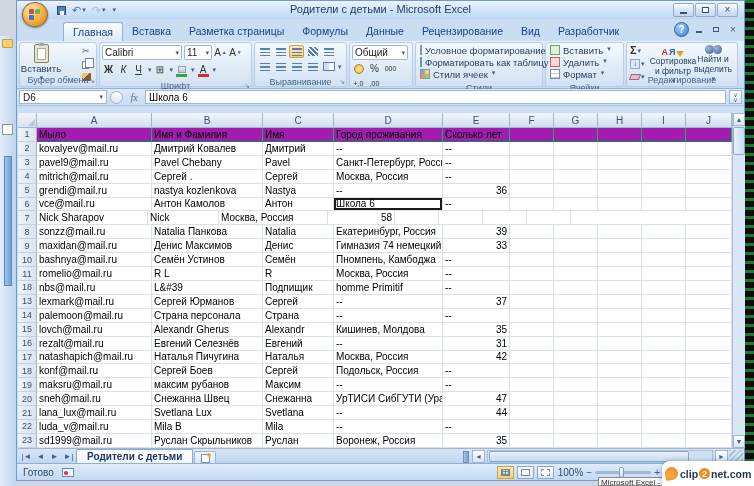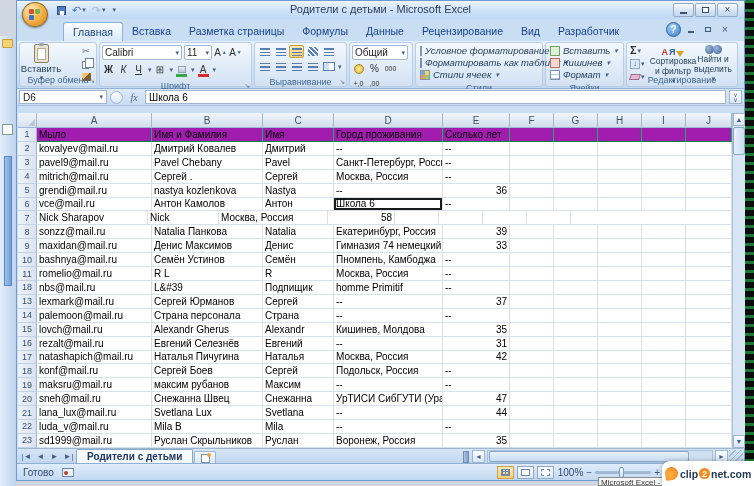--- a/index.html
+++ b/index.html
@@ -29,21 +29,21 @@
 .uglyph{font-size:11px;color:#3a6fc4;line-height:1;}
 .uglyph.dis{color:#a8b8cc;}
 .dd{font-size:7px;color:#44608a;margin-left:1px;}
 .title{position:absolute;left:0;right:0;top:2px;text-align:center;font-size:11px;color:#29405e;}
 .winbtns{position:absolute;right:6px;top:2px;display:flex;gap:1px;z-index:7;}
 .wb{width:21px;height:14px;border:1px solid #93a9c4;border-radius:2px;display:inline-flex;align-items:center;justify-content:center;
   background:linear-gradient(#fdfeff,#dce8f5 45%,#c3d6ec);font-size:10px;color:#32507a;line-height:1;}
 .minbar{width:7px;height:2px;background:#32507a;margin-top:6px;}
 .restbox{width:7px;height:6px;border:1px solid #32507a;background:#fff;}
 
-.tabrow{position:absolute;left:0;top:18px;right:8px;height:22px;}
+.tabrow{position:absolute;left:0;top:18px;right:0;height:22px;}
 .tabs{position:absolute;left:46px;bottom:0;display:flex;height:19px;}
 .rtab{padding:3px 9px 0;font-size:10.5px;color:#15428b;white-space:nowrap;}
 .rtab.on{background:linear-gradient(#fbfdff,#e8f1fb 60%,#dceafc);border:1px solid #8db2dd;border-bottom:none;border-radius:3px 3px 0 0;}
 .tr-right{position:absolute;right:4px;top:3px;display:flex;align-items:center;gap:3px;}
 .help{width:15px;height:15px;border-radius:50%;border:1px solid #2d5f9e;color:#fff;font-size:10px;font-weight:bold;
   background:radial-gradient(circle at 35% 30%,#9fd0f7,#3f7fd0);display:inline-flex;align-items:center;justify-content:center;}
 .wwb{width:14px;height:12px;display:inline-flex;align-items:center;justify-content:center;color:#3b5a82;font-size:10px;}
 .minbar2{width:6px;height:2px;background:#3b5a82;margin-top:5px;}
 .restbox2{width:6px;height:5px;border:1px solid #3b5a82;}
 
@@ -76,21 +76,21 @@
 .fillsq{width:8px;height:7px;background:linear-gradient(#e8eef5,#b9c6d6);border:1px solid #8fa3ba;display:inline-block;}
 .arow{display:flex;gap:1px;align-items:center;margin-bottom:2px;}
 .aico{width:15px;height:13px;border-radius:2px;display:inline-flex;align-items:center;justify-content:center;}
 .aico.on{background:linear-gradient(#fde9b8,#f8cf77);border:1px solid #c9a345;}
 .st{width:10px;height:8px;background:repeating-linear-gradient(180deg,#5a7fae 0 1.5px,transparent 1.5px 3.5px);}
 .diag{width:10px;height:9px;background:repeating-linear-gradient(45deg,#5a7fae 0 1.5px,transparent 1.5px 3.5px);}
 .mergei{width:12px;height:9px;border:1px solid #5a7fae;background:linear-gradient(90deg,#cfe0f2 50%,#fff 50%);}
 .nrow{display:flex;gap:3px;align-items:center;margin-bottom:2px;}
 .coin{width:10px;height:10px;border-radius:50%;background:radial-gradient(#ffe9a0,#e0b52f);border:1px solid #a8831d;display:inline-block;}
 .n000,.ndec{font-size:7px;letter-spacing:0;}
-.strow{display:flex;align-items:center;gap:3px;height:11px;font-size:9.5px;color:#1f3b57;margin:0 0 1px 2px;white-space:nowrap;font-style:italic;}
+.strow{display:flex;align-items:flex-start;gap:3px;height:11px;font-size:9.5px;color:#1f3b57;margin:0 0 1px 2px;white-space:nowrap;}
 .cfico{width:10px;height:10px;background:linear-gradient(135deg,#e25c3d 50%,#4f81bd 50%);border:1px solid #87959f;}
 .tblico{width:10px;height:10px;border:1px solid #7a90ad;background:linear-gradient(180deg,#4f81bd 0 3px,#fff 3px);}
 .csico{width:10px;height:10px;border:1px solid #87959f;background:conic-gradient(#f6d365 0 25%,#8fd17a 0 50%,#f2925c 0 75%,#7aa8e0 0);}
 .insico{width:10px;height:10px;background:#dff0d8;border:1px solid #71a563;}
 .delico{width:10px;height:10px;background:#f7d9d4;border:1px solid #bb6a5c;}
 .fmtico{width:10px;height:10px;border:1px solid #7a90ad;background:repeating-linear-gradient(0deg,#b9c9dd 0 1px,#fff 1px 4px);}
 .edit-left{position:absolute;left:3px;top:2px;display:flex;flex-direction:column;gap:2px;}
 .embtn{height:11px;font-size:10px;display:flex;align-items:center;color:#333;line-height:1;}
 .sigma{font-weight:bold;font-size:11px;}
 .fillarr{width:10px;height:10px;border:1px solid #8fa8c6;background:#dbe7f3;color:#2e5d9e;font-size:8px;display:inline-flex;align-items:center;justify-content:center;}
@@ -391,21 +391,21 @@
 
     <div class="grp w-cel">
       <div class="gbody">
         <div class="strow">
           <span class="insico"></span>
           <span>Вставить</span>
             <span class="dd">▾</span>
         </div>
         <div class="strow">
           <span class="delico"></span>
-          <span>Кишинев</span>
+          <span>Удалить</span>
             <span class="dd">▾</span>
         </div>
         <div class="strow">
           <span class="fmtico"></span>
           <span>Формат</span>
             <span class="dd">▾</span>
         </div>
       </div>
       <div class="glabel"><span>Ячейки</span></div>
     </div>

